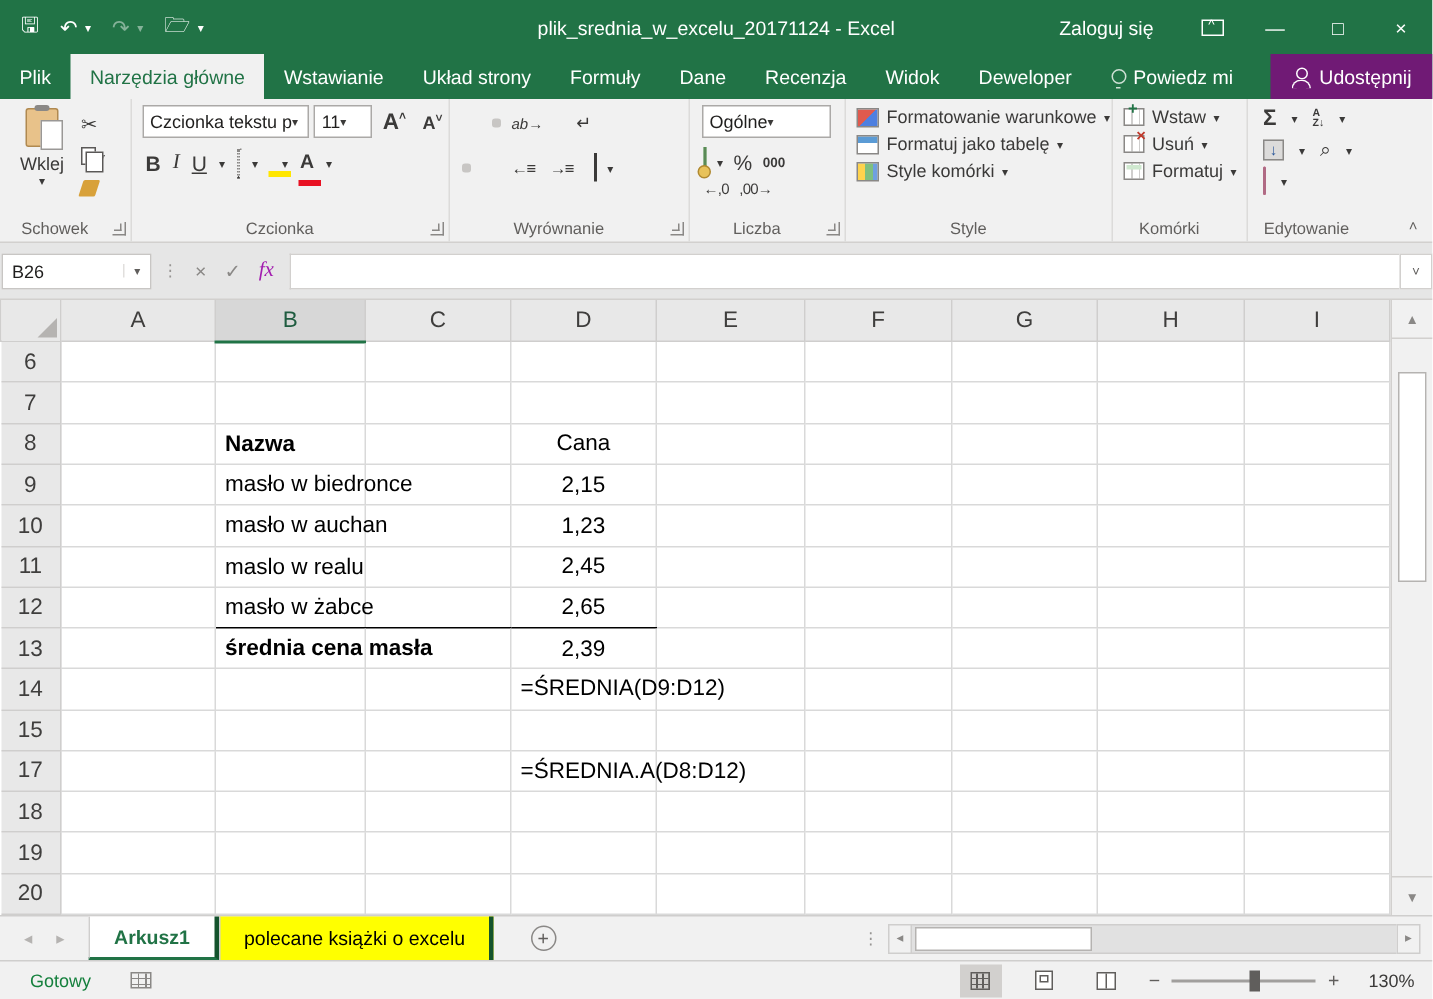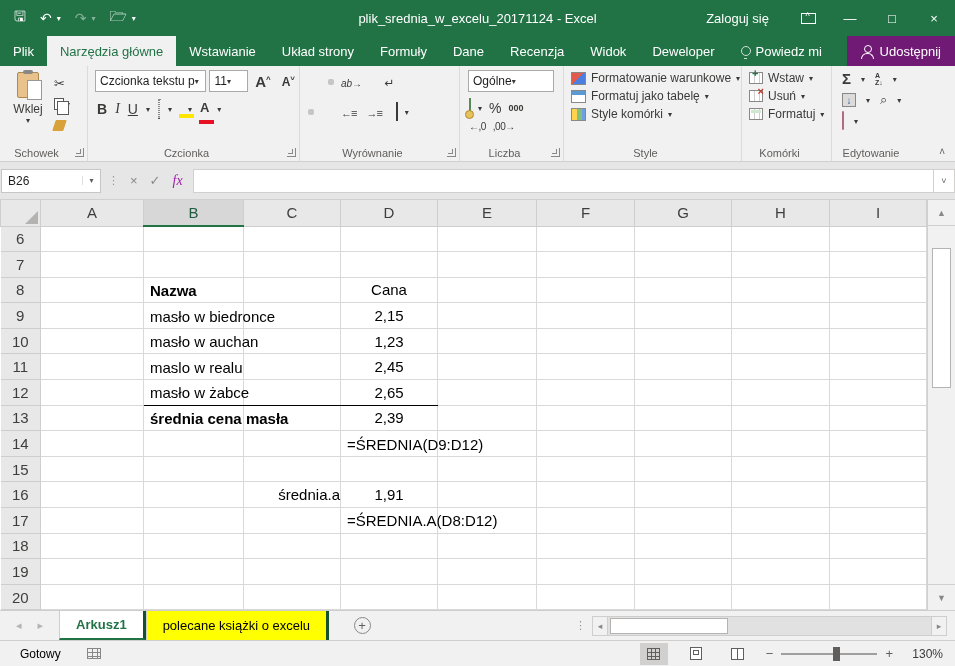--- a/index.html
+++ b/index.html
@@ -184,21 +184,21 @@
     font-size:13px; line-height:15px; text-align:center; }
   .sdots { display:flex; align-items:center; color:#979593; font-size:11px; margin-left:auto; padding:0 6px; }
   .hscroll { width:355px; display:flex; align-items:center; margin:4px 8px 4px 0; }
   .harrow { width:16px; height:20px; display:flex; align-items:center; justify-content:center;
     border:1px solid #cfcecd; background:#f1f1f1; color:#8a8886; font-size:9px; cursor:pointer; }
   .htrack { flex:1; height:20px; background:#e1e1e1; border:1px solid #cfcecd; border-left:none; border-right:none; position:relative; }
   .hthumb { position:absolute; left:2px; top:1px; height:16px; width:118px; background:#fff; border:1px solid #b5b3b1; cursor:grab; }
 
   
   .statusbar { height:26px; background:#f1f1f1; border-top:1px solid #cfcecd; display:flex; align-items:center; }
-  .ready { font-size:12px; color:#000000; padding-left:20px; }
+  .ready { font-size:12px; color:#15803d; padding-left:20px; }
   .macro-ic { width:14px; height:11px; border:1px solid #8a8886; margin-left:26px; background:
     repeating-linear-gradient(to right,transparent 0 4px,#8a8886 4px 5px),
     repeating-linear-gradient(to bottom,transparent 0 3px,#8a8886 3px 4px); cursor:pointer; }
   .sb-right { margin-left:auto; display:flex; align-items:center; gap:14px; padding-right:12px; }
   .viewbtn { width:28px; height:22px; display:flex; align-items:center; justify-content:center; cursor:pointer; }
   .viewbtn.sel { background:#d2d0ce; }
   .v-grid { width:13px; height:12px; border:1px solid #605e5c; background:
     repeating-linear-gradient(to right,transparent 0 3px,#605e5c 3px 4px),
     repeating-linear-gradient(to bottom,transparent 0 3px,#605e5c 3px 4px); }
   .v-page { width:12px; height:13px; border:1px solid #605e5c; position:relative; background:#fff; }
@@ -585,32 +585,20 @@
           <td class="c"></td>
           <td class="c"></td>
           <td class="c"></td>
           <td class="c"></td>
           <td class="c"></td>
           <td class="c"></td>
           <td class="c"></td>
           <td class="c"></td>
     </tr>
     <tr>
-      <th class="rh">16</th>
-      <td class="c"></td>
-          <td class="c"></td>
-      <td class="c bold rt">średnia.a</td>
-      <td class="c bold num">1,91</td>
-      <td class="c"></td>
-          <td class="c"></td>
-          <td class="c"></td>
-          <td class="c"></td>
-          <td class="c"></td>
-    </tr>
-    <tr>
       <th class="rh">17</th>
       <td class="c"></td>
           <td class="c"></td>
           <td class="c"></td>
       <td class="c">
             <span class="ovf">=ŚREDNIA.A(D8:D12)</span>
           </td>
       <td class="c"></td>
           <td class="c"></td>
           <td class="c"></td>

